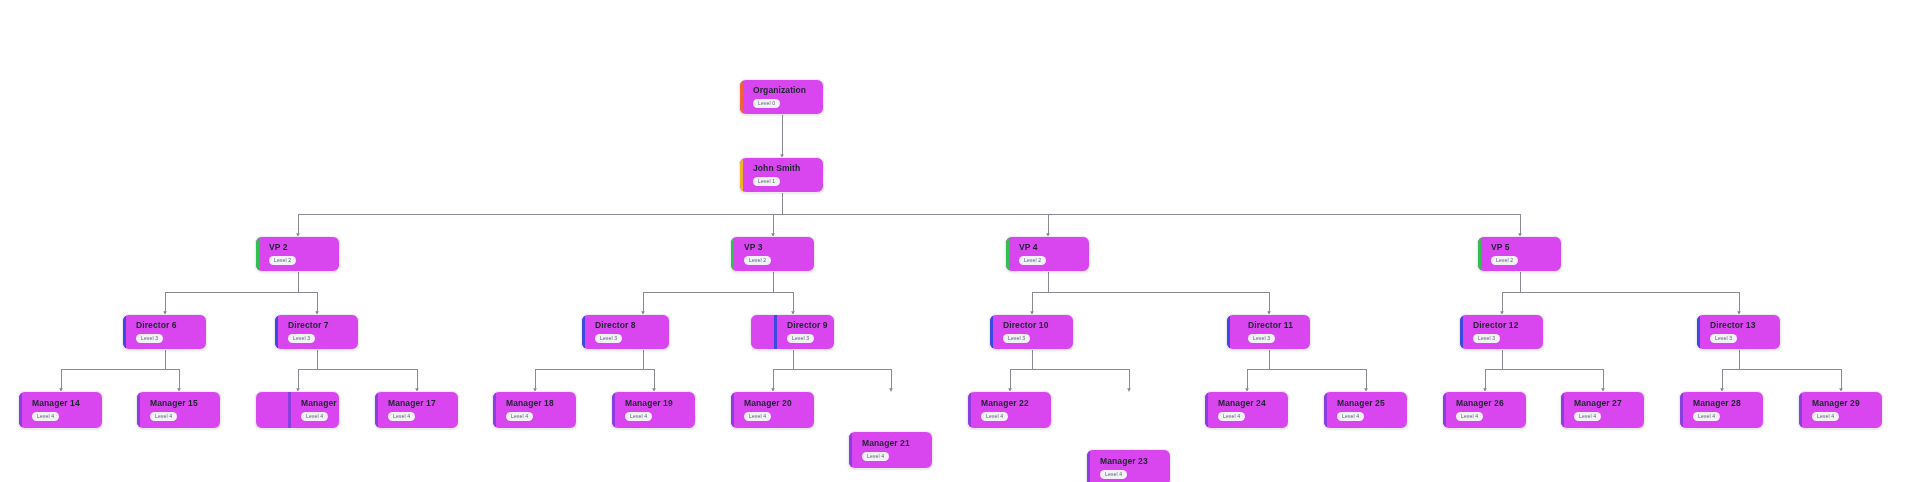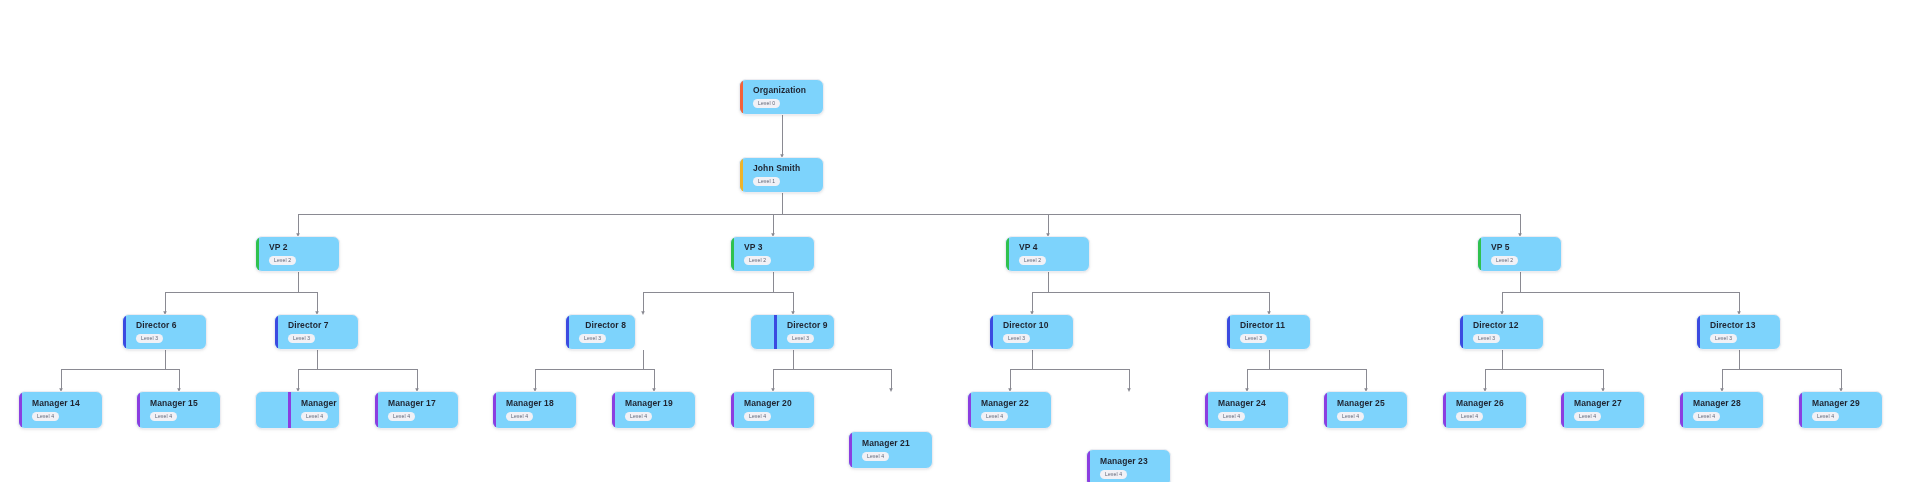--- a/index.html
+++ b/index.html
@@ -29,21 +29,21 @@
   #node-layer {
     position: absolute;
     left: 0;
     top: 0;
     width: 1916px;
     height: 482px;
   }
   .node {
     position: absolute;
     box-sizing: border-box;
-    background: #7dd3fc;
+    background: #d946ef;
     border: 1px solid #ececf1;
     border-radius: 7px;
     box-shadow: 0 1px 2px rgba(16, 18, 27, 0.06), 0 1px 4px rgba(16, 18, 27, 0.04);
     overflow: hidden;
     display: flex;
     align-items: stretch;
   }
   .node-accent {
     flex: 0 0 auto;
     width: 3px;
@@ -197,42 +197,42 @@
           <div class="node-badge">Level 3</div>
         </div>
       </div>
       <div class="node" style="left: 274px; top: 314px; width: 85px; height: 36px;">
         <div class="node-accent" style="background: rgb(59, 74, 224);"></div>
         <div class="node-body">
           <div class="node-title">Director 7</div>
           <div class="node-badge">Level 3</div>
         </div>
       </div>
-      <div class="node" style="left: 565px; top: 314px; width: 71px; height: 36px; text-align: right;">
+      <div class="node" style="left: 581px; top: 314px; width: 89px; height: 36px;">
         <div class="node-accent" style="background: rgb(59, 74, 224);"></div>
         <div class="node-body">
           <div class="node-title">Director 8</div>
           <div class="node-badge">Level 3</div>
         </div>
       </div>
       <div class="node" style="left: 750px; top: 314px; width: 85px; height: 36px; padding-left: 23px;">
         <div class="node-accent" style="background: rgb(59, 74, 224);"></div>
         <div class="node-body">
           <div class="node-title">Director 9</div>
           <div class="node-badge">Level 3</div>
         </div>
       </div>
       <div class="node" style="left: 989px; top: 314px; width: 85px; height: 36px;">
         <div class="node-accent" style="background: rgb(59, 74, 224);"></div>
         <div class="node-body">
           <div class="node-title">Director 10</div>
           <div class="node-badge">Level 3</div>
         </div>
       </div>
-      <div class="node" style="left: 1226px; top: 314px; width: 85px; height: 36px;">
+      <div class="node" style="left: 1226px; top: 314px; width: 85px; height: 36px; gap: 8px;">
         <div class="node-accent" style="background: rgb(59, 74, 224);"></div>
         <div class="node-body">
           <div class="node-title">Director 11</div>
           <div class="node-badge">Level 3</div>
         </div>
       </div>
       <div class="node" style="left: 1459px; top: 314px; width: 85px; height: 36px;">
         <div class="node-accent" style="background: rgb(59, 74, 224);"></div>
         <div class="node-body">
           <div class="node-title">Director 12</div>

